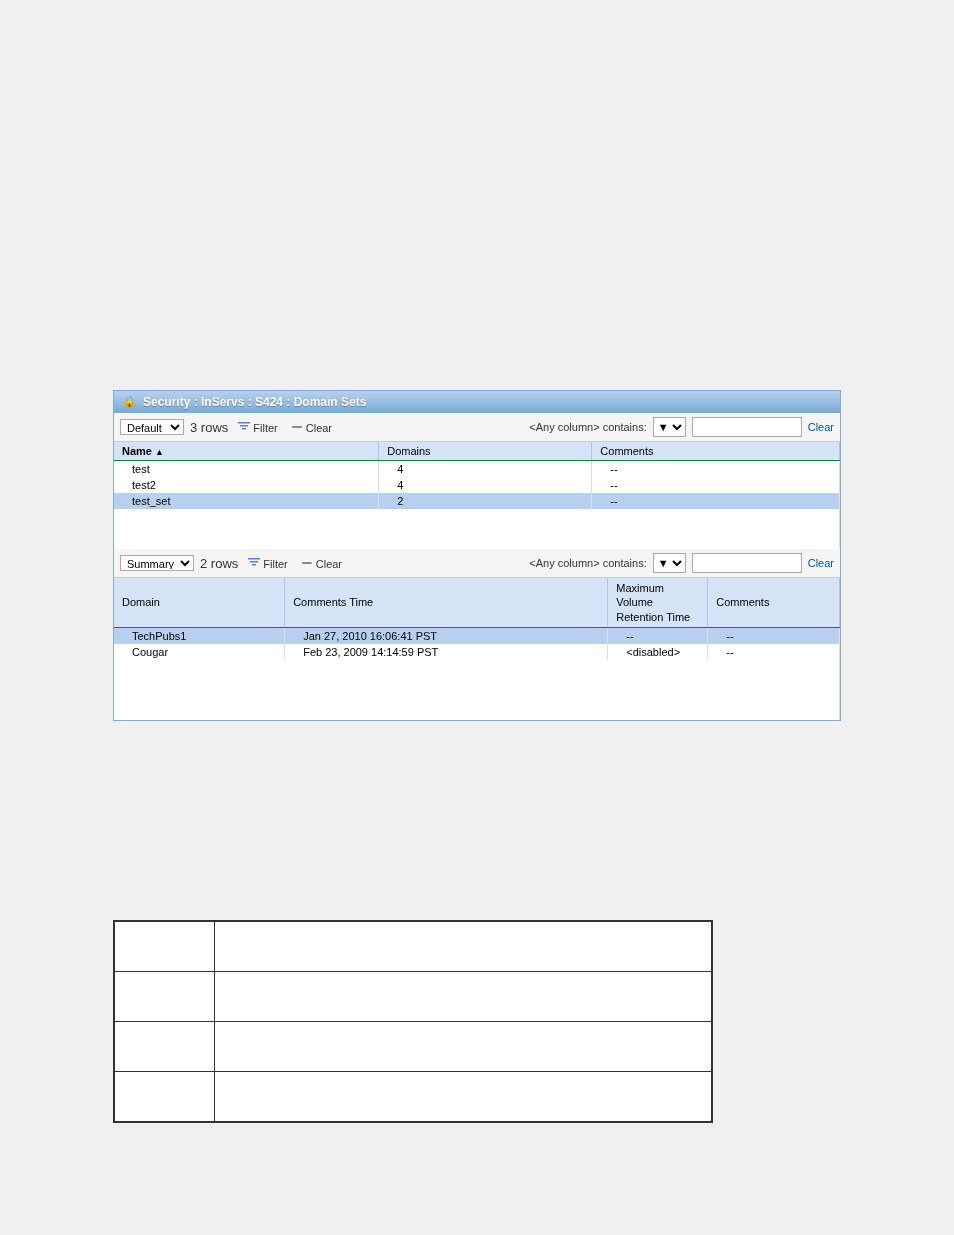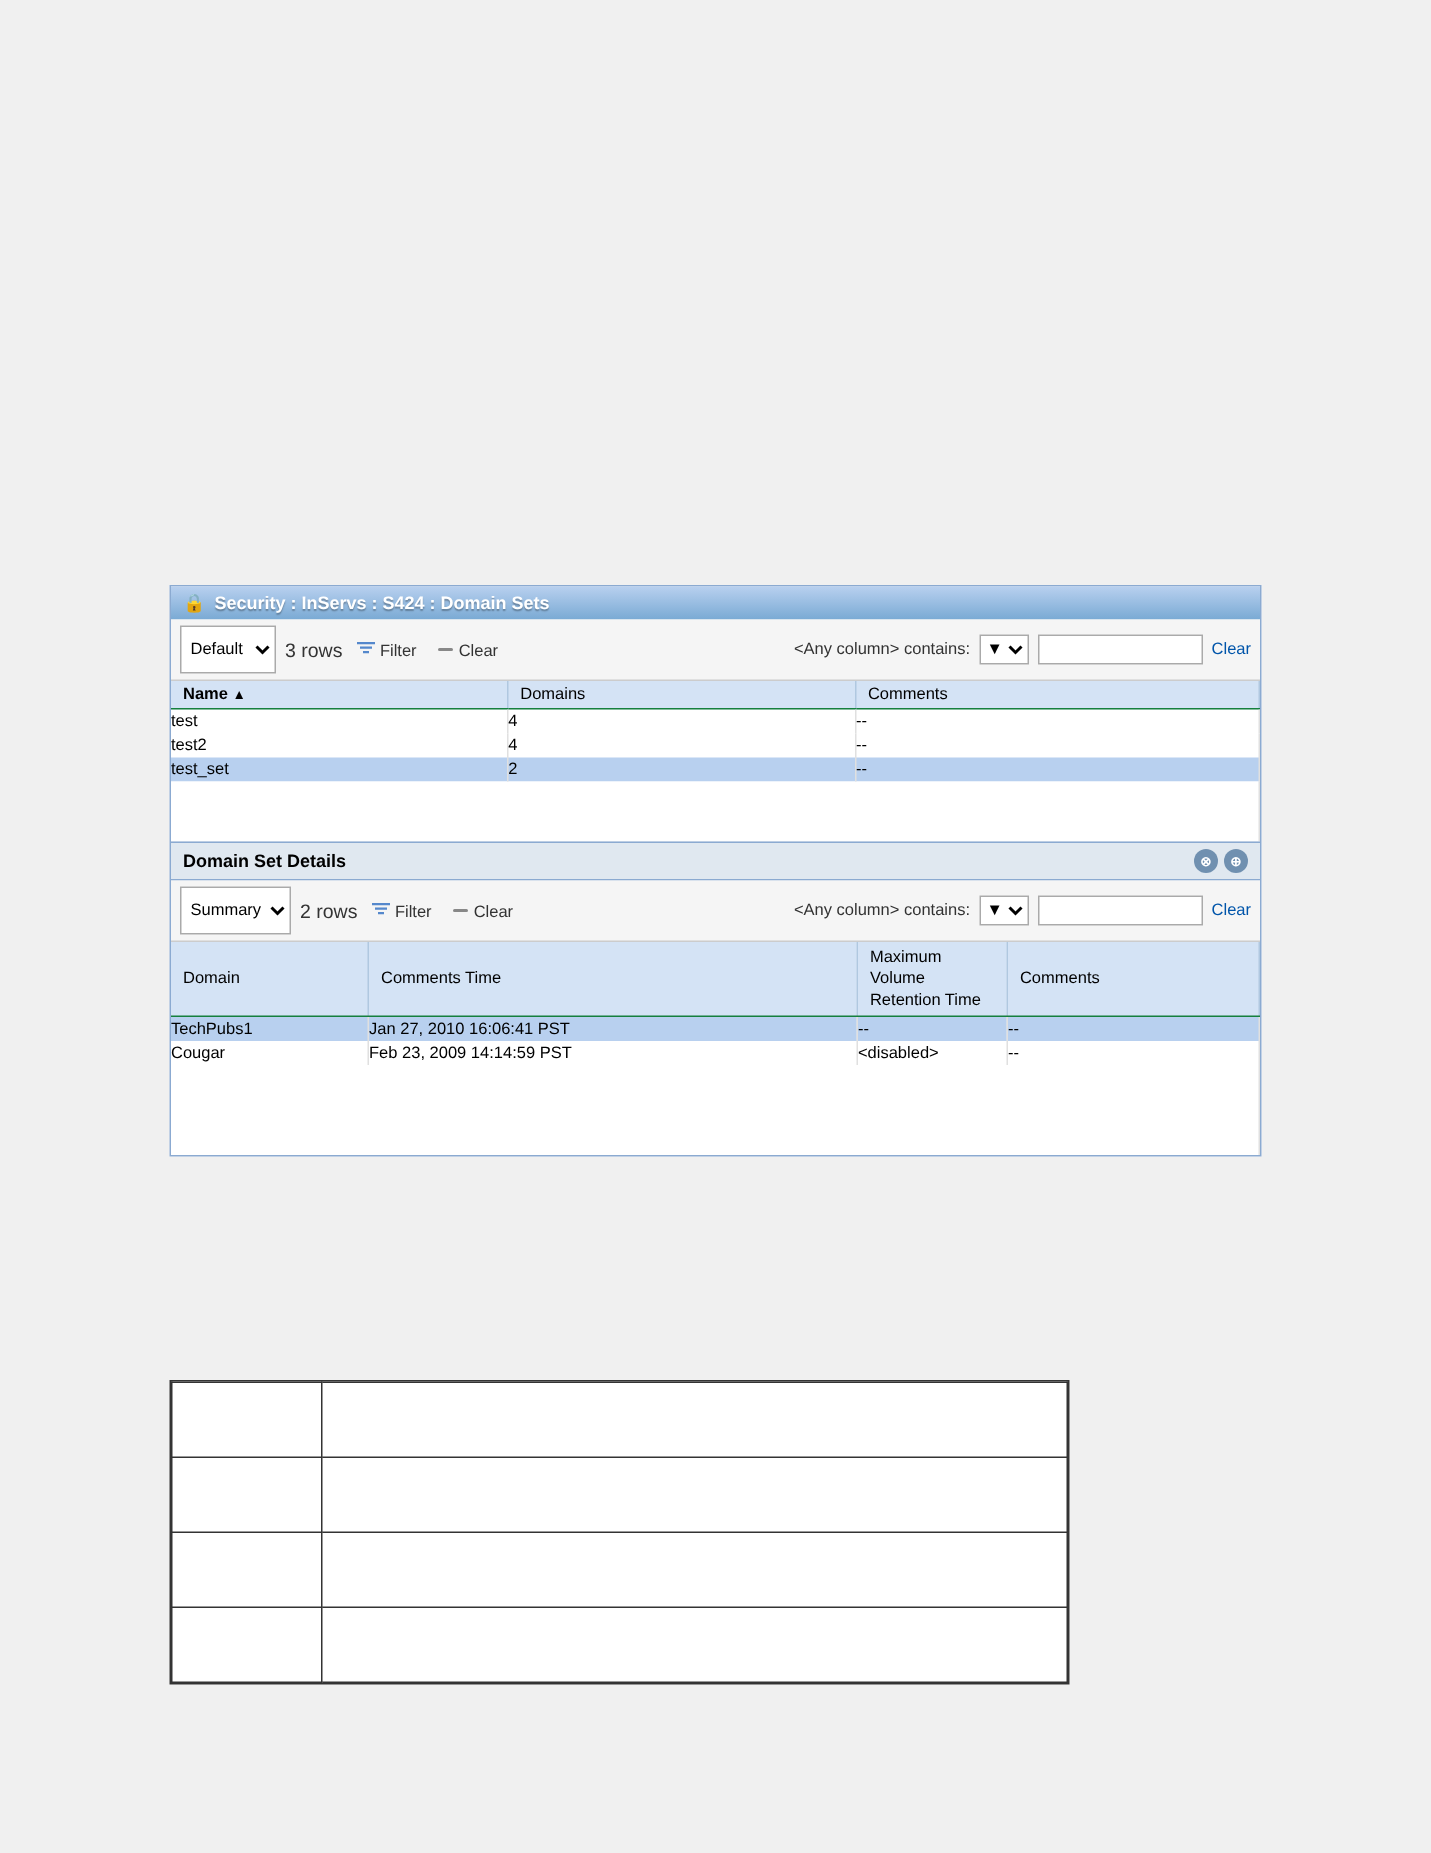--- a/index.html
+++ b/index.html
@@ -50,21 +50,21 @@
     .toolbar-row {
       display: flex;
       align-items: center;
       padding: 4px 6px;
       gap: 6px;
       background: #f5f5f5;
       border-bottom: 1px solid #ccc;
     }
     .toolbar-select {
       font-size: 11px;
-      height: 32px;
+      height: 16px;
       border: 1px solid #aaa;
       background: #fff;
       padding: 1px 2px;
     }
     .toolbar-text {
       font-size: 13px;
       color: #333;
     }
     .toolbar-btn {
       display: flex;
@@ -122,21 +122,21 @@
     .data-table thead th.sorted {
       font-weight: bold;
     }
     .data-table tbody tr {
       background: #fff;
     }
     .data-table tbody tr.selected {
       background: #b8d0ef;
     }
     .data-table tbody td {
-      padding: 2px 0;
+      padding: 2px 18px;
       border-right: 1px solid #e0e0e0;
     }
 
     
     .section-title {
       background: #e0e8f0;
       border-top: 1px solid #8baad1;
       border-bottom: 1px solid #8baad1;
       padding: 4px 8px;
       font-size: 12px;
@@ -259,27 +259,20 @@
           <td>test_set</td>
           <td>2</td>
           <td>--</td>
         </tr>
         <tr style="height:40px">
           <td colspan="3"></td>
         </tr>
       </tbody>
     </table>
 
-    <div class="section-title">
-      <span>Domain Set Details</span>
-      <div class="section-icons">
-        <div class="circle-icon">⊗</div>
-        <div class="circle-icon">⊕</div>
-      </div>
-    </div>
 
     <div class="toolbar-row">
       <select class="toolbar-select">
         <option>Summary</option>
         <option>Detail</option>
       </select>
       <span class="toolbar-text">2 rows</span>
       <button class="toolbar-btn">
         <svg width="14" height="14" viewBox="0 0 14 14">
           <rect x="1" y="2" width="12" height="1.5" fill="#5588cc"></rect>

